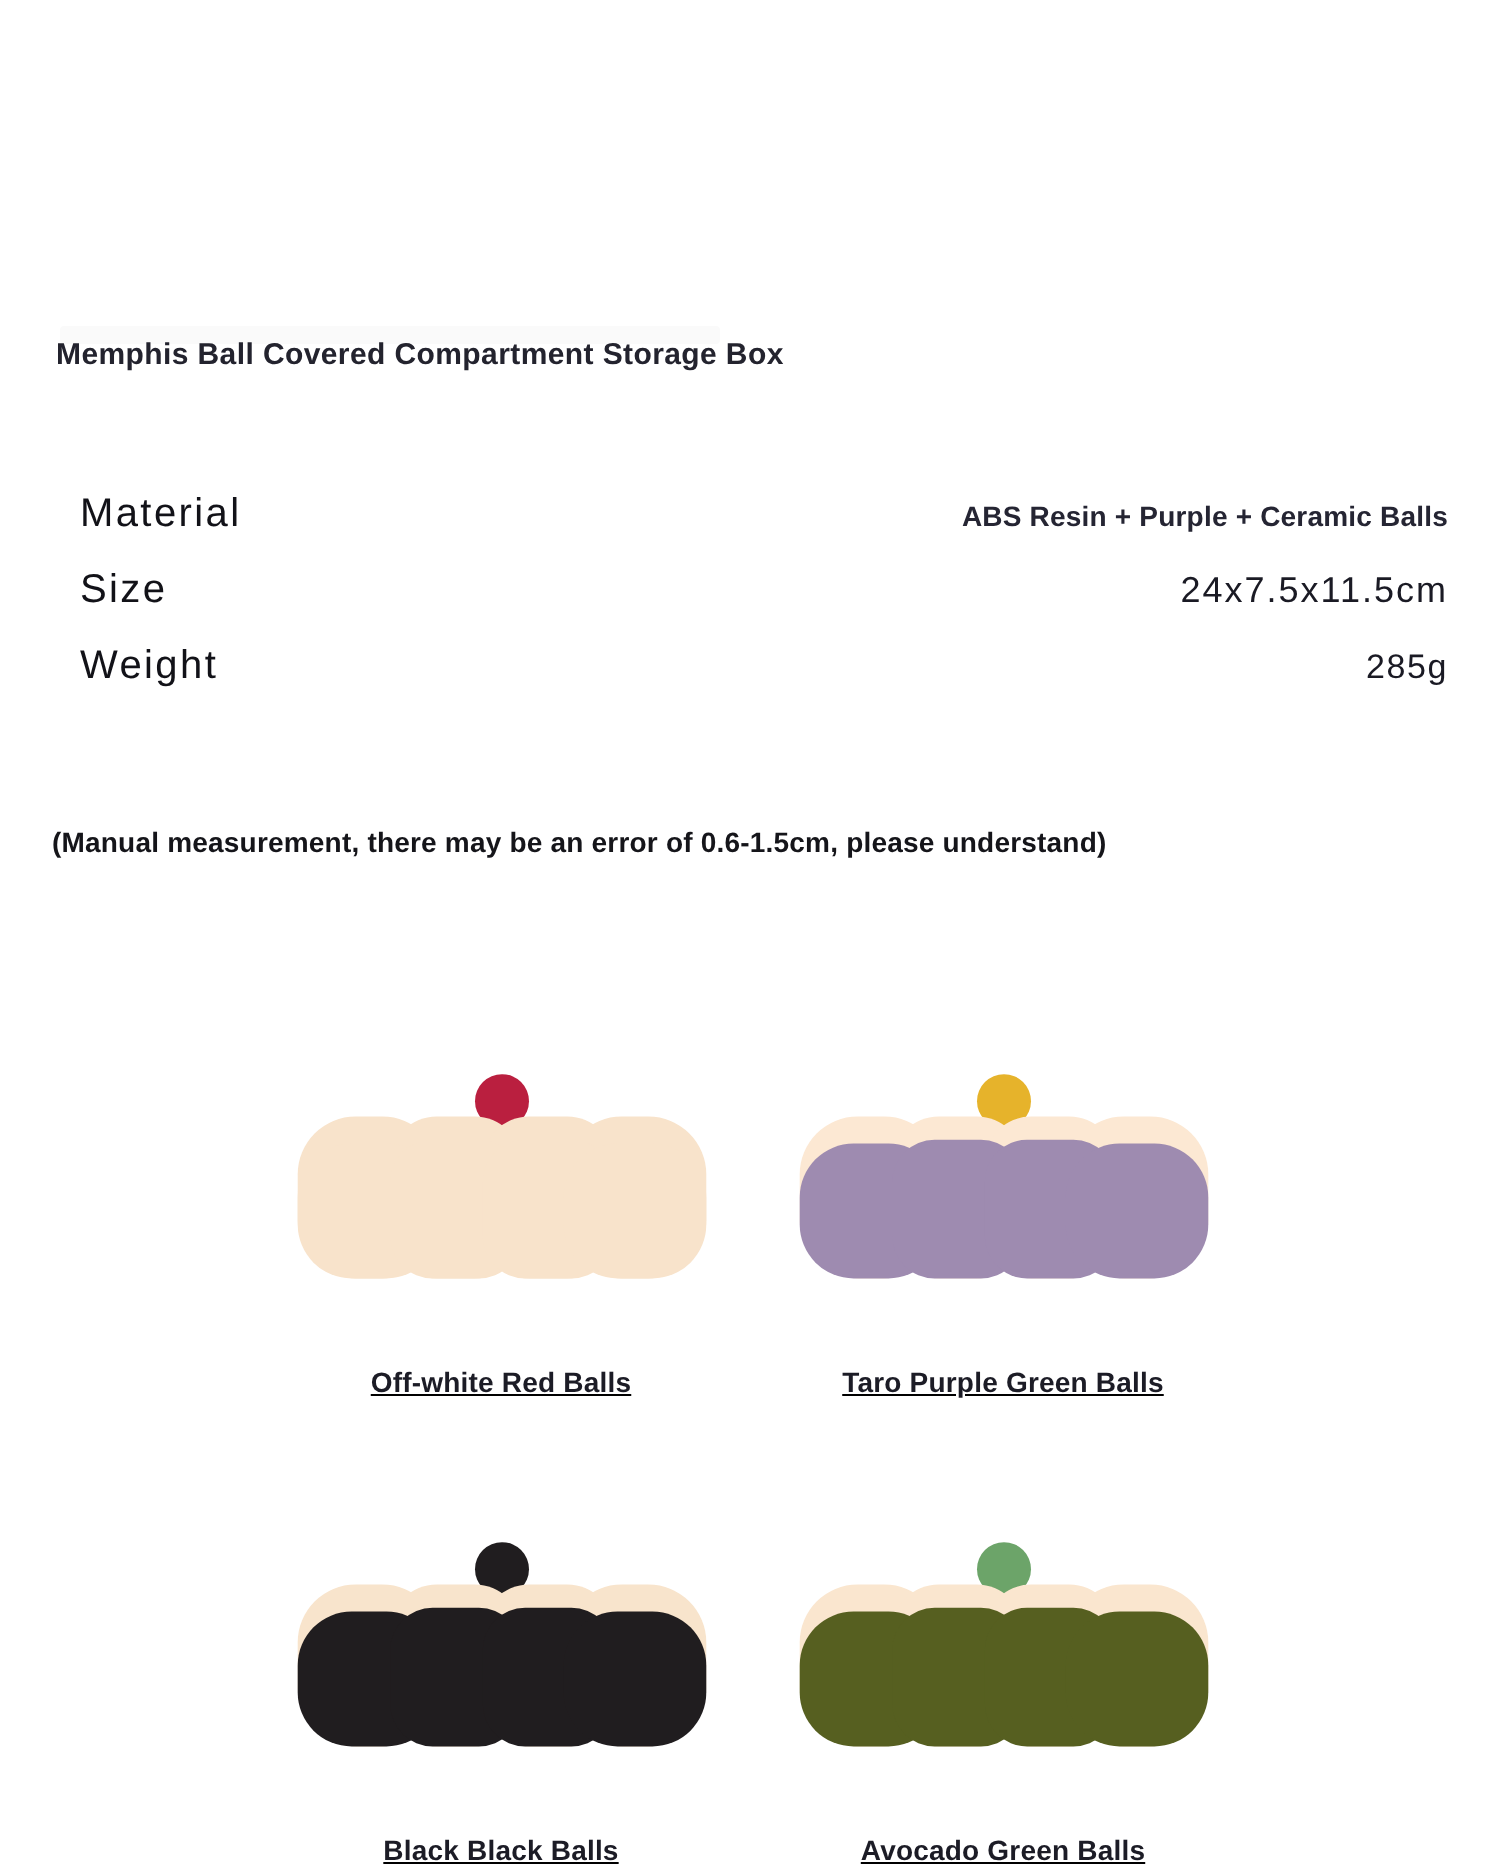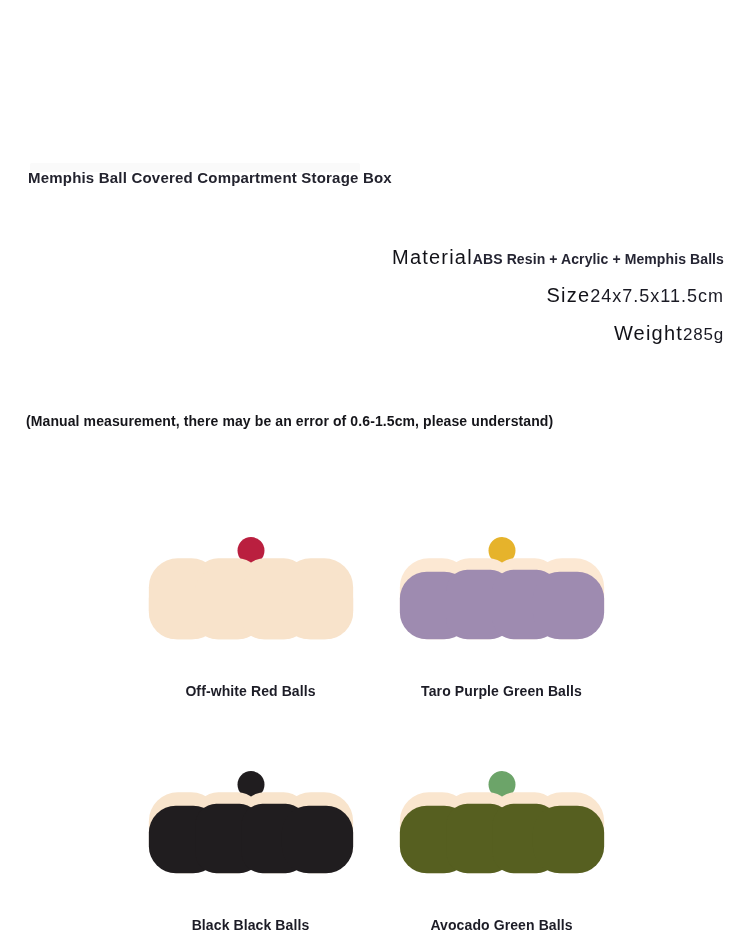--- a/index.html
+++ b/index.html
@@ -34,21 +34,21 @@
     letter-spacing: 0.2px;
   }
   .specs {
     position: absolute;
     left: 40px;
     top: 246px;
     width: 684px;
   }
   .spec-row {
     display: flex;
-    justify-content: flex-end;
+    justify-content: space-between;
     align-items: baseline;
     height: 38px;
   }
   .spec-label {
     font-size: 20px;
     font-weight: 400;
     letter-spacing: 1.2px;
     color: #121218;
   }
   .spec-value {
@@ -79,20 +79,21 @@
     letter-spacing: 0.1px;
   }
   .variant-grid {
     position: absolute;
     left: 125px;
     top: 531px;
     width: 502px;
     display: grid;
     grid-template-columns: 251px 251px;
     row-gap: 66px;
+    text-decoration: underline;
   }
   .variant-tile {
     display: flex;
     flex-direction: column;
     align-items: center;
   }
   .variant-art {
     width: 212px;
     height: 122px;
     display: block;
@@ -111,21 +112,21 @@
 
 <div class="page">
 
   <div class="ghost-line"></div>
 
   <div class="product-title">Memphis Ball Covered Compartment Storage Box</div>
 
   <div class="specs">
     <div class="spec-row">
       <span class="spec-label">Material</span>
-      <span class="spec-value">ABS Resin + Acrylic + Memphis Balls</span>
+      <span class="spec-value">ABS Resin + Purple + Ceramic Balls</span>
     </div>
     <div class="spec-row">
       <span class="spec-label">Size</span>
       <span class="spec-value">24x7.5x11.5cm</span>
     </div>
     <div class="spec-row">
       <span class="spec-label">Weight</span>
       <span class="spec-value">285g</span>
     </div>
   </div>

